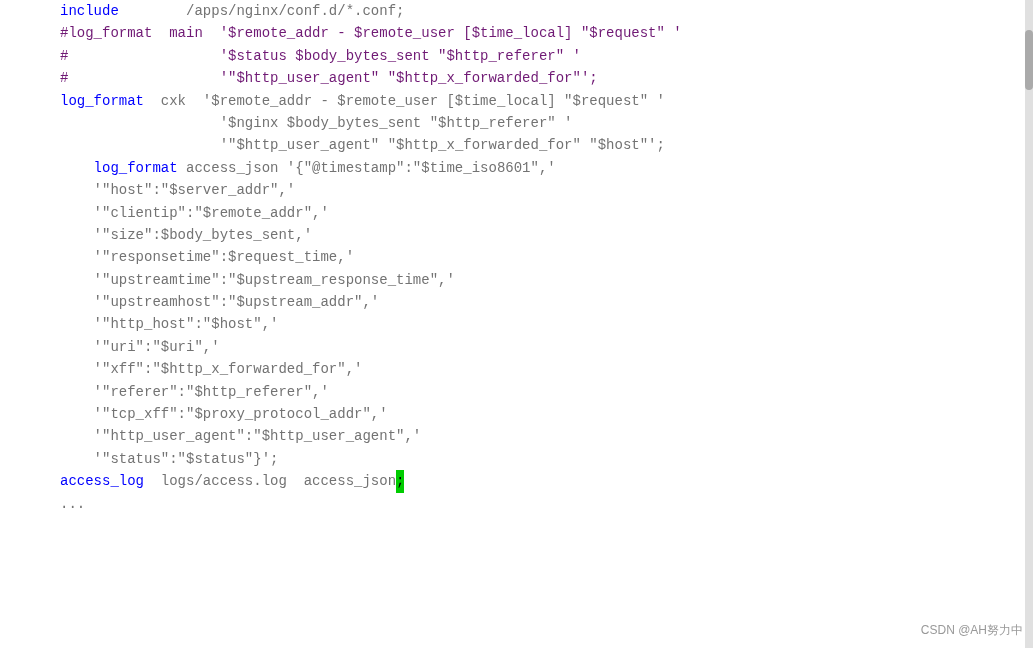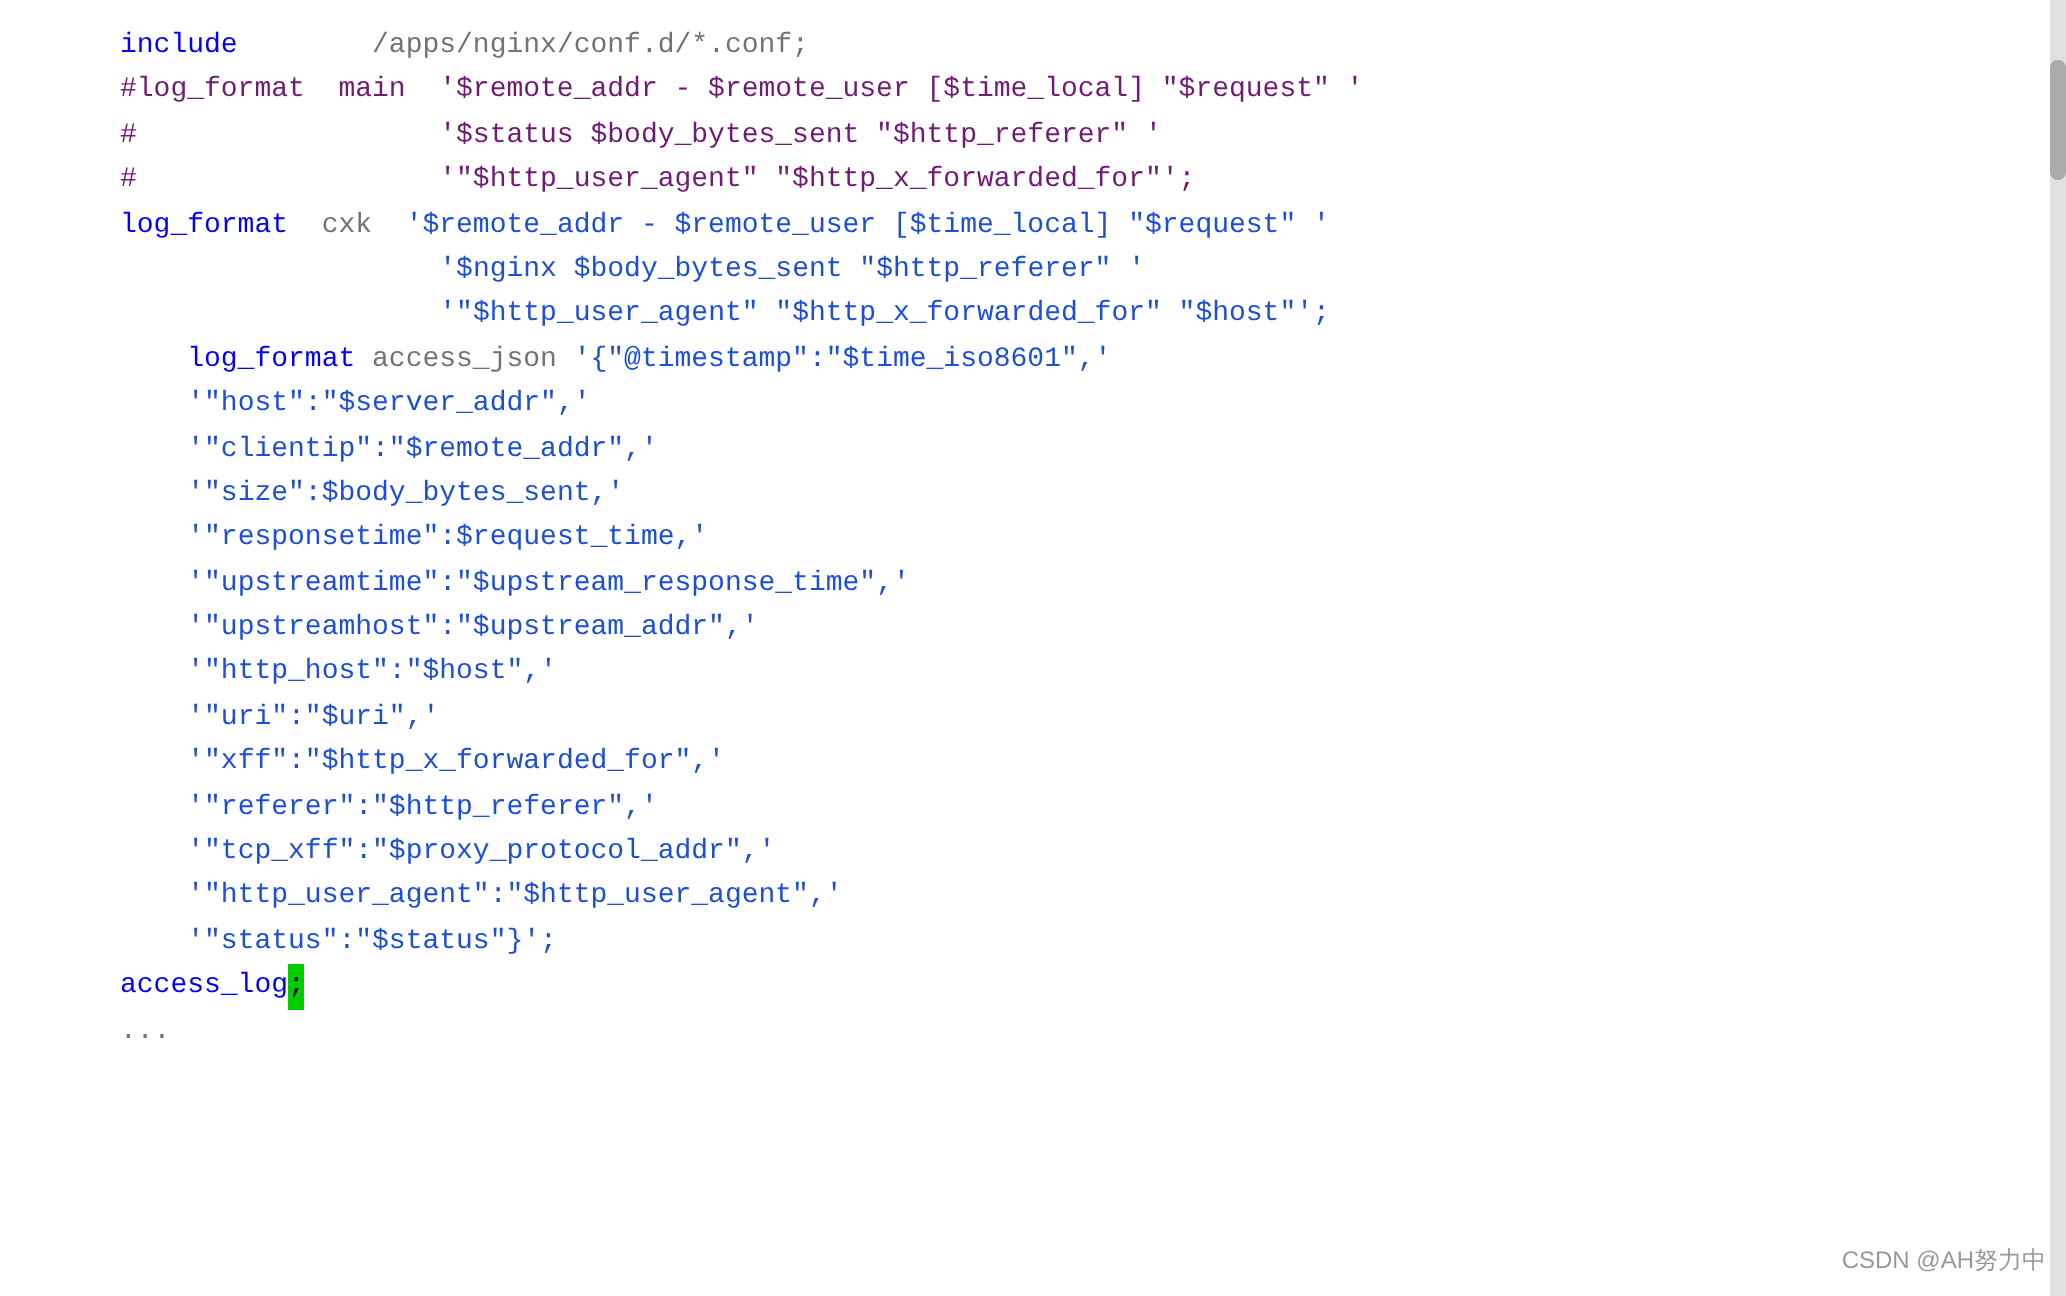--- a/index.html
+++ b/index.html
@@ -8,32 +8,32 @@
       font-family: 'Courier New', Courier, monospace;
       font-size: 14px;
       line-height: 1.6;
       color: #000000;
       width: 1033px;
       height: 648px;
       overflow: hidden;
       position: relative;
     }
     .code-container {
-      padding: 12px 20px 8px 60px;
+      padding: 0 20px 8px 60px;
       background: #ffffff;
       height: 640px;
       overflow: hidden;
       position: relative;
     }
     .line {
       display: flex;
       white-space: pre;
     }
     .comment { color: #701a75; }
-    .orange { color: #1d4ed8; }
+    .orange { color: #737373; }
     .blue { color: #0000ff; }
     .black { color: #737373; }
     .highlight-green {
       background-color: #00cc00;
       color: #000000;
     }
     .watermark {
       position: absolute;
       bottom: 0;
       right: 10px;
@@ -83,21 +83,21 @@
       <div class="line"><span class="black">    </span><span class="orange">'"upstreamtime":"$upstream_response_time",'</span></div>
       <div class="line"><span class="black">    </span><span class="orange">'"upstreamhost":"$upstream_addr",'</span></div>
       <div class="line"><span class="black">    </span><span class="orange">'"http_host":"$host",'</span></div>
       <div class="line"><span class="black">    </span><span class="orange">'"uri":"$uri",'</span></div>
       <div class="line"><span class="black">    </span><span class="orange">'"xff":"$http_x_forwarded_for",'</span></div>
       <div class="line"><span class="black">    </span><span class="orange">'"referer":"$http_referer",'</span></div>
       <div class="line"><span class="black">    </span><span class="orange">'"tcp_xff":"$proxy_protocol_addr",'</span></div>
       <div class="line"><span class="black">    </span><span class="orange">'"http_user_agent":"$http_user_agent",'</span></div>
       <div class="line"><span class="black">    </span><span class="orange">'"status":"$status"}';</span></div>
       <div class="line"><span class="black"></span></div>
-      <div class="line"><span class="blue">access_log</span><span class="highlight-green">;</span></div>
+      <div class="line"><span class="blue">access_log</span><span class="black">  logs/access.log  access_json</span><span class="highlight-green">;</span></div>
       <div class="line"><span class="black"></span></div>
       <div class="line"><span class="black">...</span></div>
     </div>
   <div class="watermark">CSDN @AH努力中</div>
 </div>
 <div class="scrollbar-right">
   <div class="scrollbar-thumb"></div>
 </div>
 
 </body></html>

